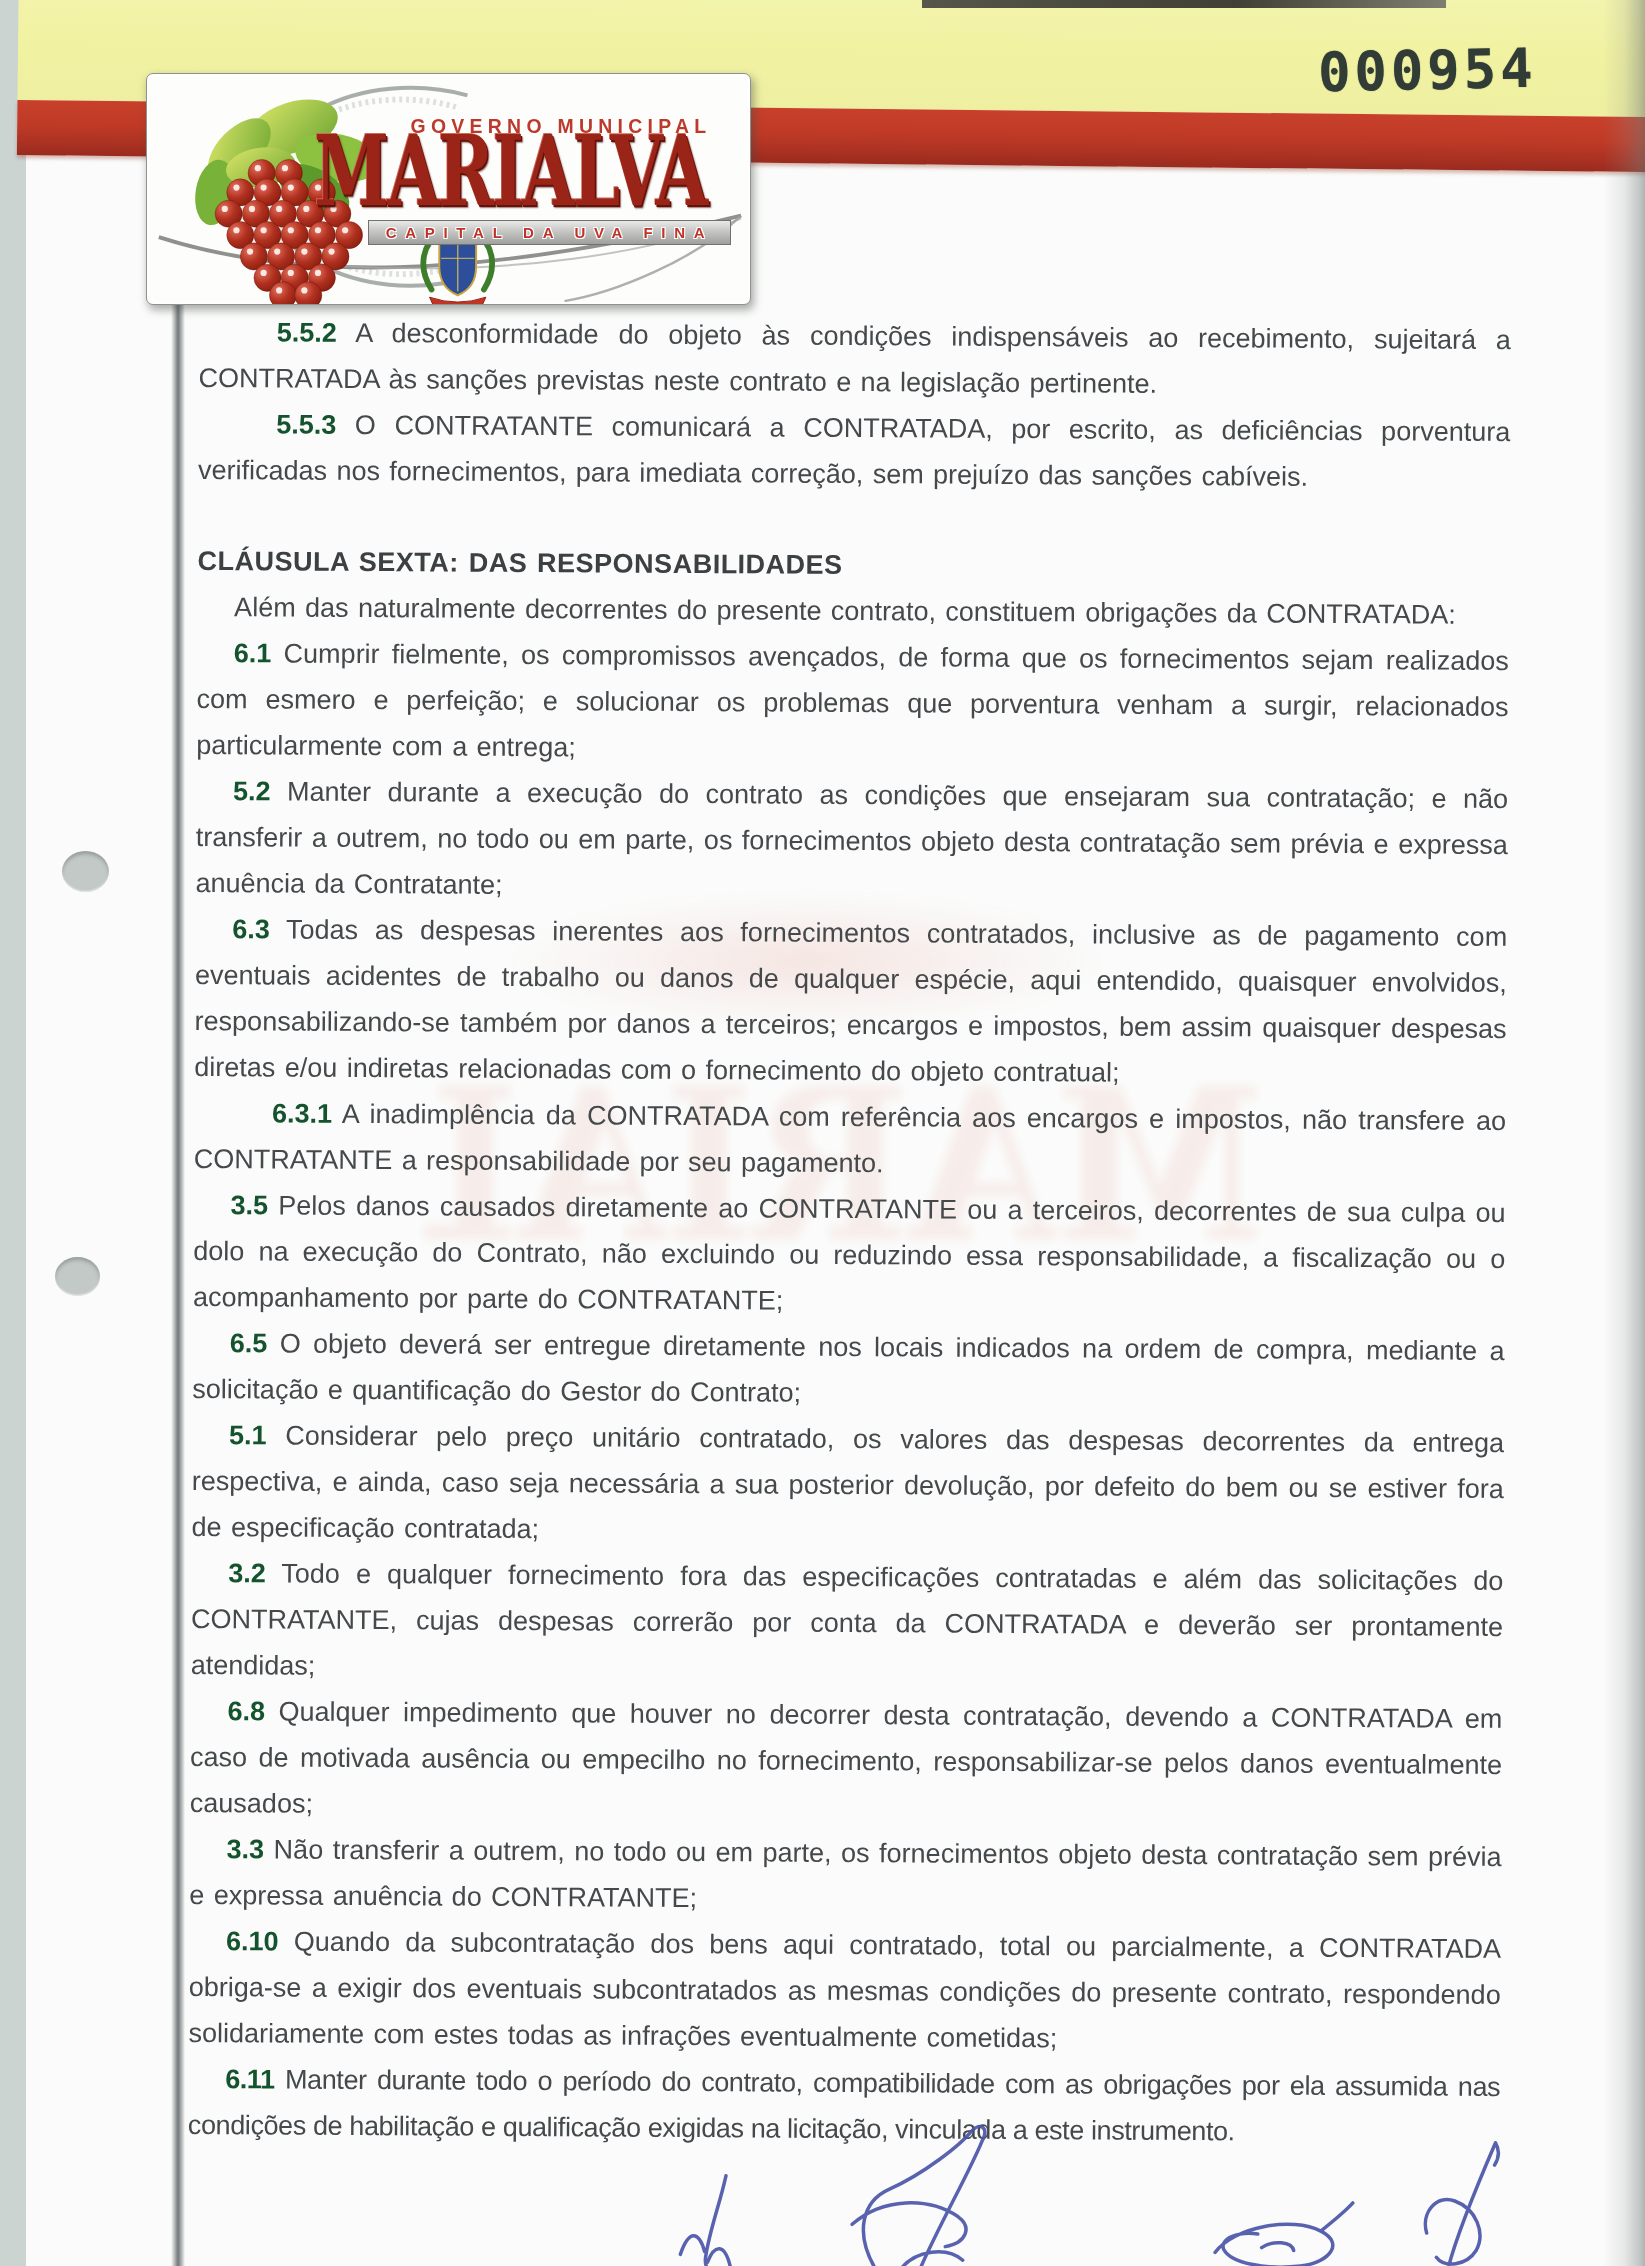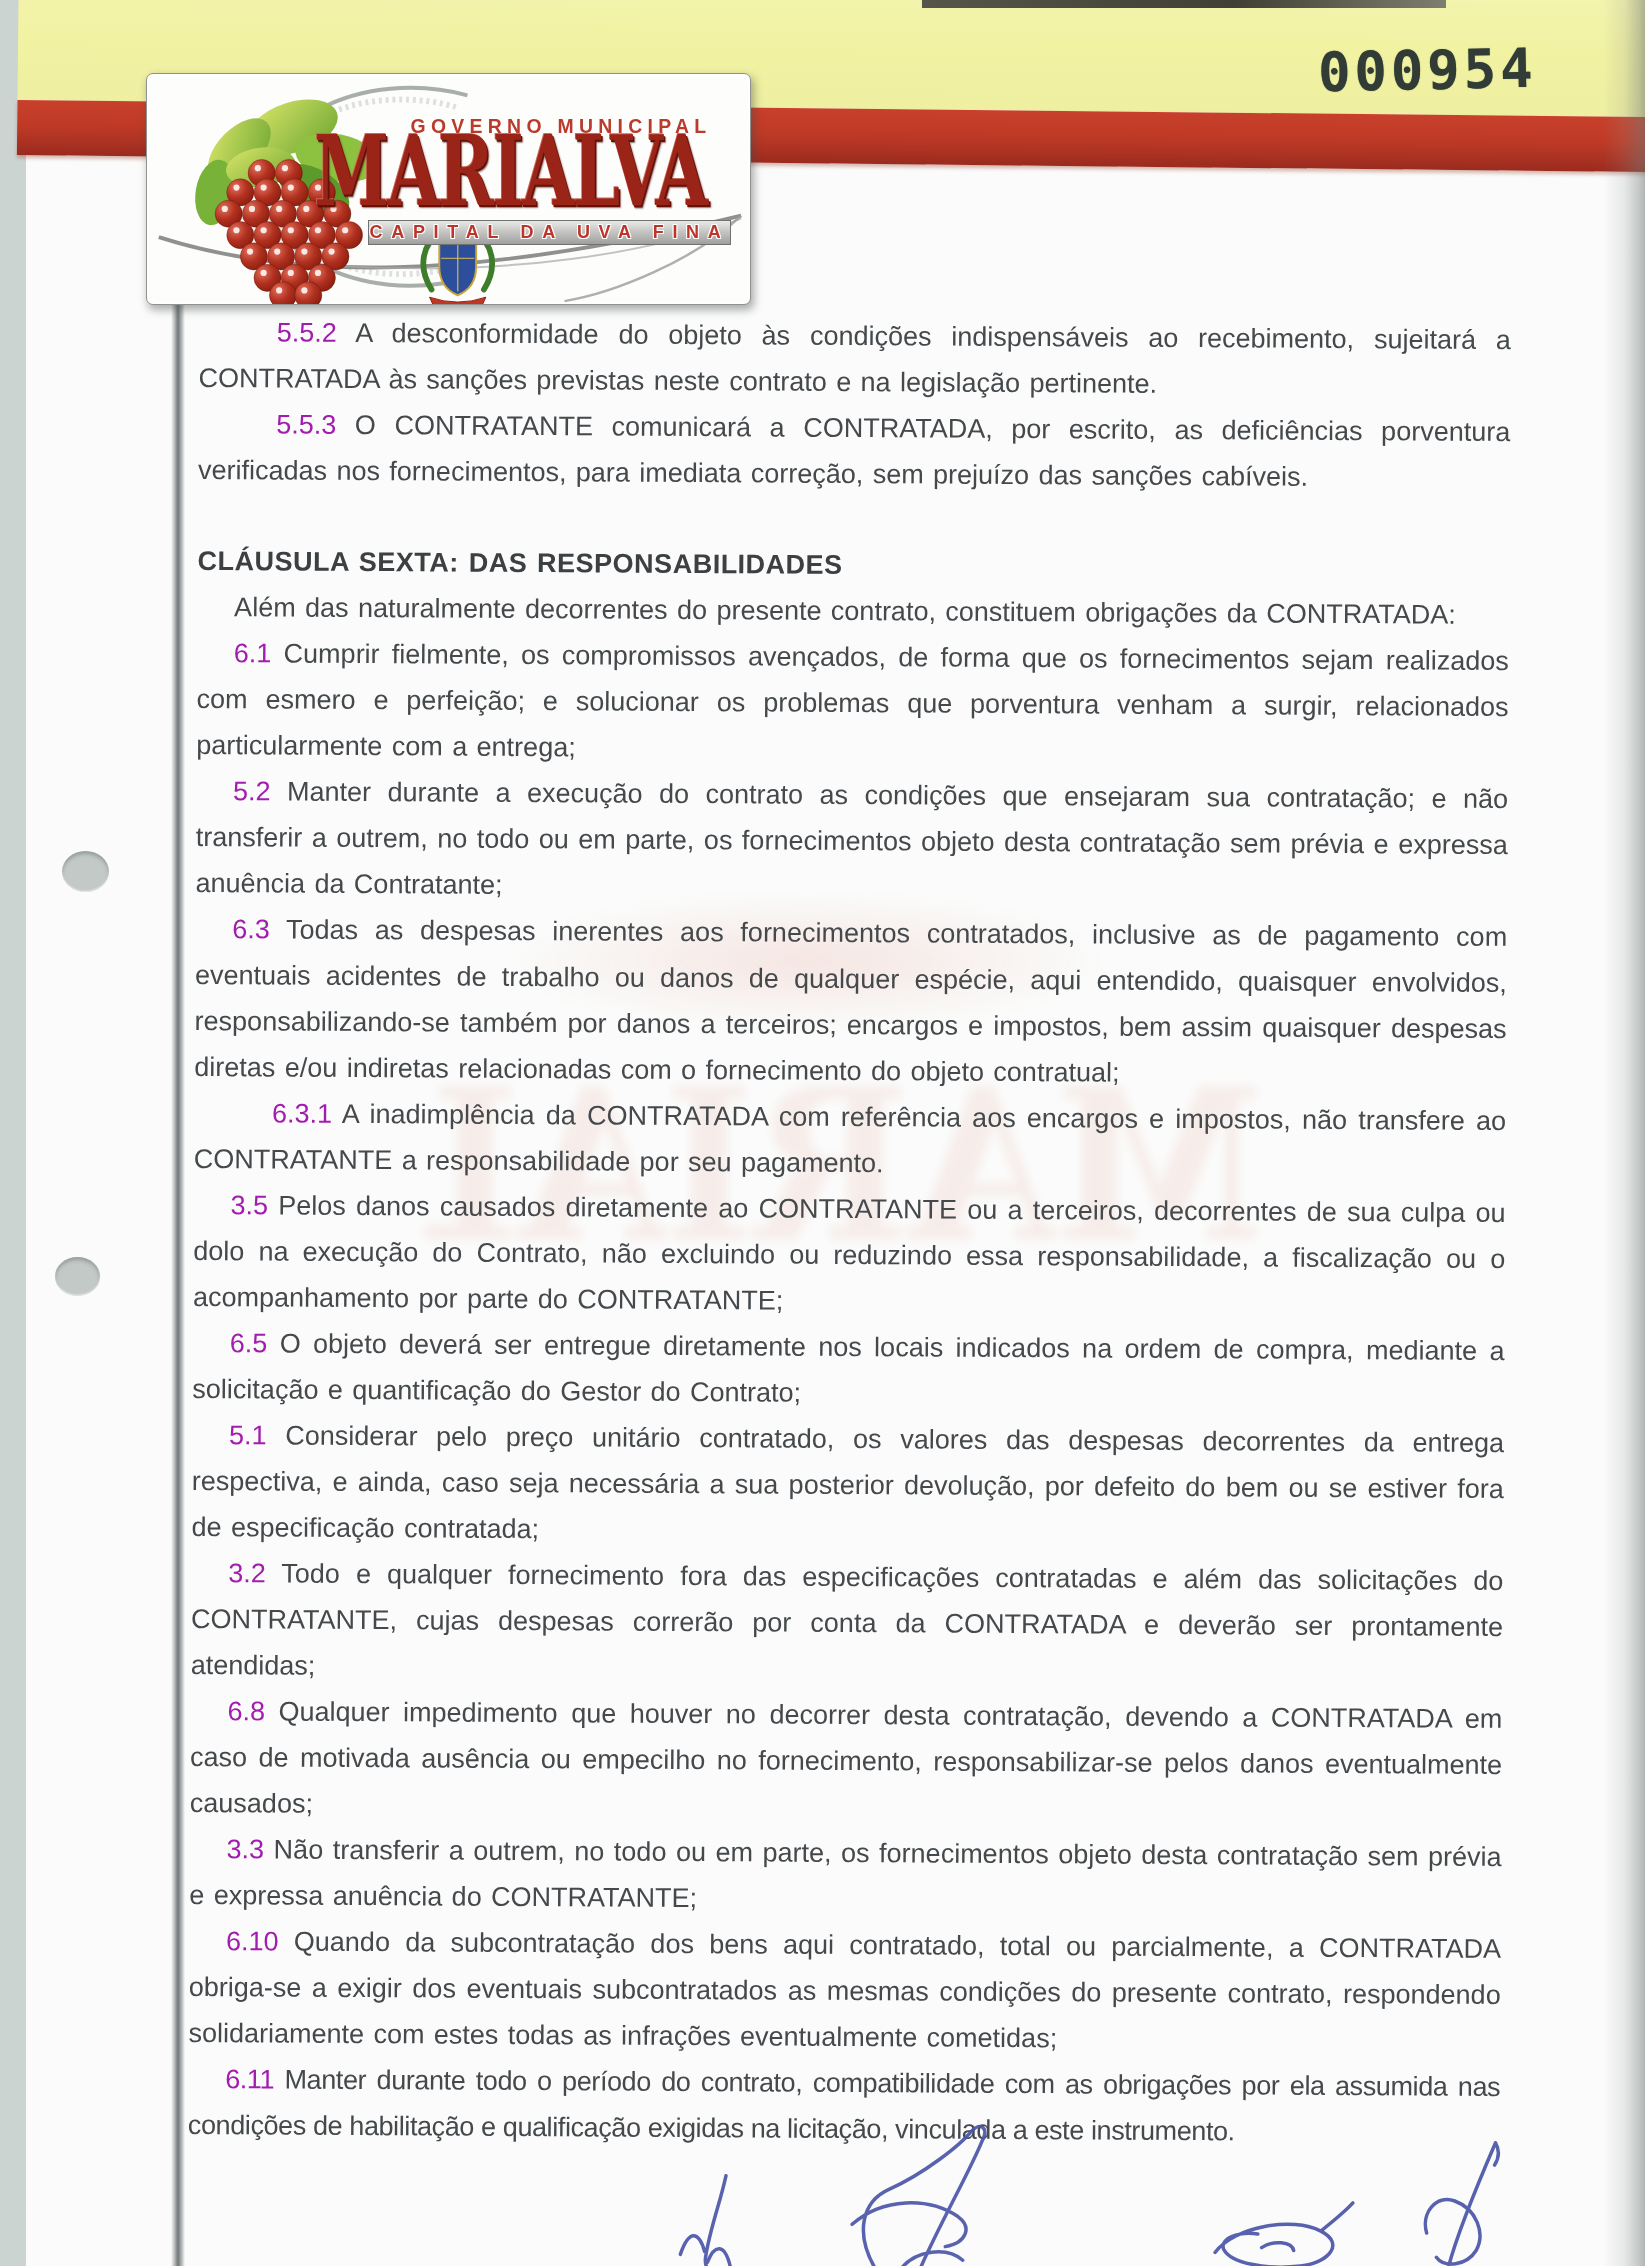--- a/index.html
+++ b/index.html
@@ -21,42 +21,42 @@
   .logo-svg{position:absolute;left:0;top:0;width:603px;height:230px;}
   .gov-label{position:absolute;left:245px;top:41px;width:338px;text-align:center;
              font-size:19.4px;font-weight:bold;letter-spacing:5.3px;color:#bc3a2b;white-space:nowrap;}
   .marialva{position:absolute;left:167px;top:49px;font-family:"DejaVu Serif",serif;font-weight:bold;
             font-size:97px;line-height:97px;letter-spacing:-2.9px;color:#9b2418;white-space:nowrap;
             transform:scaleX(0.70);transform-origin:0 0;
             text-shadow:1.9px 1.9px 0 #641107,2.9px 2.9px 1.9px rgba(60,10,5,.55),-1px -1px 0 #cf6a59;}
   .banner{position:absolute;left:221px;top:146px;width:361px;height:23px;
           background:linear-gradient(180deg,#e9e9e7,#c6c7c5 45%,#9fa09e);
           border:1px solid #6f7270;display:flex;align-items:center;justify-content:center;}
-  .banner span{font-size:18px;font-weight:bold;letter-spacing:8.7px;color:#bc352a;white-space:nowrap;
+  .banner span{font-size:15px;font-weight:bold;letter-spacing:8.7px;color:#bc352a;white-space:nowrap;
           text-shadow:-1px -1px 0 #fff,1px -1px 0 #fff,-1px 1px 0 #fff,1px 1px 0 #fff;text-align:right;}
   
   .edge-line{position:absolute;left:171px;top:301px;width:13.6px;height:1966px;
              background:linear-gradient(90deg,rgba(150,155,153,0),#b9bdbb 25%,#70767a 50%,#b9bdbb 78%,rgba(150,155,153,0));}
   .hole{position:absolute;background:#c3c9c6;border-radius:50%;
         box-shadow:inset 0 2.9px 3.9px rgba(70,80,76,.35), inset 0 -1px 1.9px rgba(255,255,255,.7);}
   .hole.top{left:62px;top:851px;width:47px;height:41px;}
   .hole.bottom{left:55px;top:1257px;width:45px;height:39px;}
   
   .ghost{position:absolute;left:378px;top:1043px;width:932px;height:262px;
          font-family:"DejaVu Serif",serif;font-weight:bold;font-size:209px;color:#d4543f;
          opacity:0.08;filter:blur(4.9px);transform:scaleX(-0.9);white-space:nowrap;overflow:hidden;}
   .ghost2{position:absolute;left:505px;top:893px;width:602px;height:136px;
           background:radial-gradient(ellipse,rgba(225,120,105,.16),rgba(225,120,105,0) 70%);filter:blur(5.8px);}
   
   .contract{position:absolute;left:199px;top:309px;width:1312px;color:#45494c;
             font-size:27px;line-height:46px;text-align:justify;word-spacing:1.9px;
             transform:rotate(0.35deg);transform-origin:0 0;}
   .para{text-indent:37px;margin:0;}
   .para.deep{text-indent:78px;}
-  .para .pnum{font-weight:normal;color:#a21caf;}
+  .para .pnum{font-weight:bold;color:#14532d;}
   .para:last-child{letter-spacing:-0.4px;word-spacing:0;}
   .heading{font-weight:bold;color:#3c4043;margin:45px 0 0 0;letter-spacing:0.5px;}
   
   .sig-svg{position:absolute;left:0;top:0;width:1646px;height:2267px;pointer-events:none;}
   
   .right-shadow{position:absolute;right:0;top:0;width:43px;height:2267px;
         background:linear-gradient(90deg,rgba(140,148,145,0),rgba(140,148,145,.18) 50%,rgba(120,128,125,.42) 84%,rgba(108,116,112,.55));}
 </style>
 </head>
 <body>

